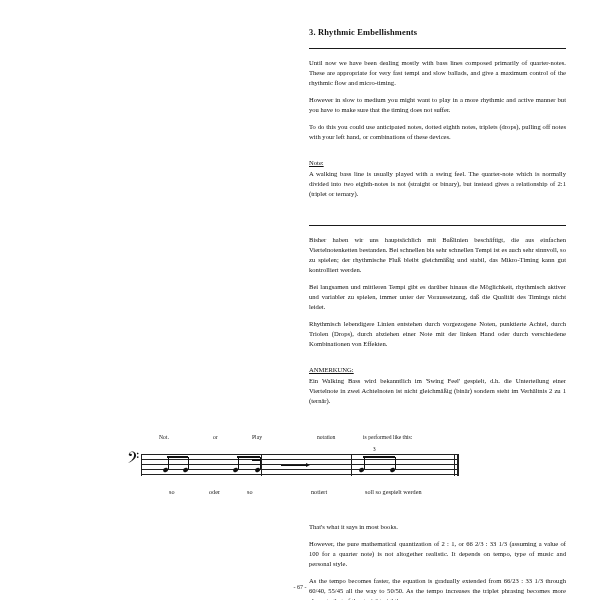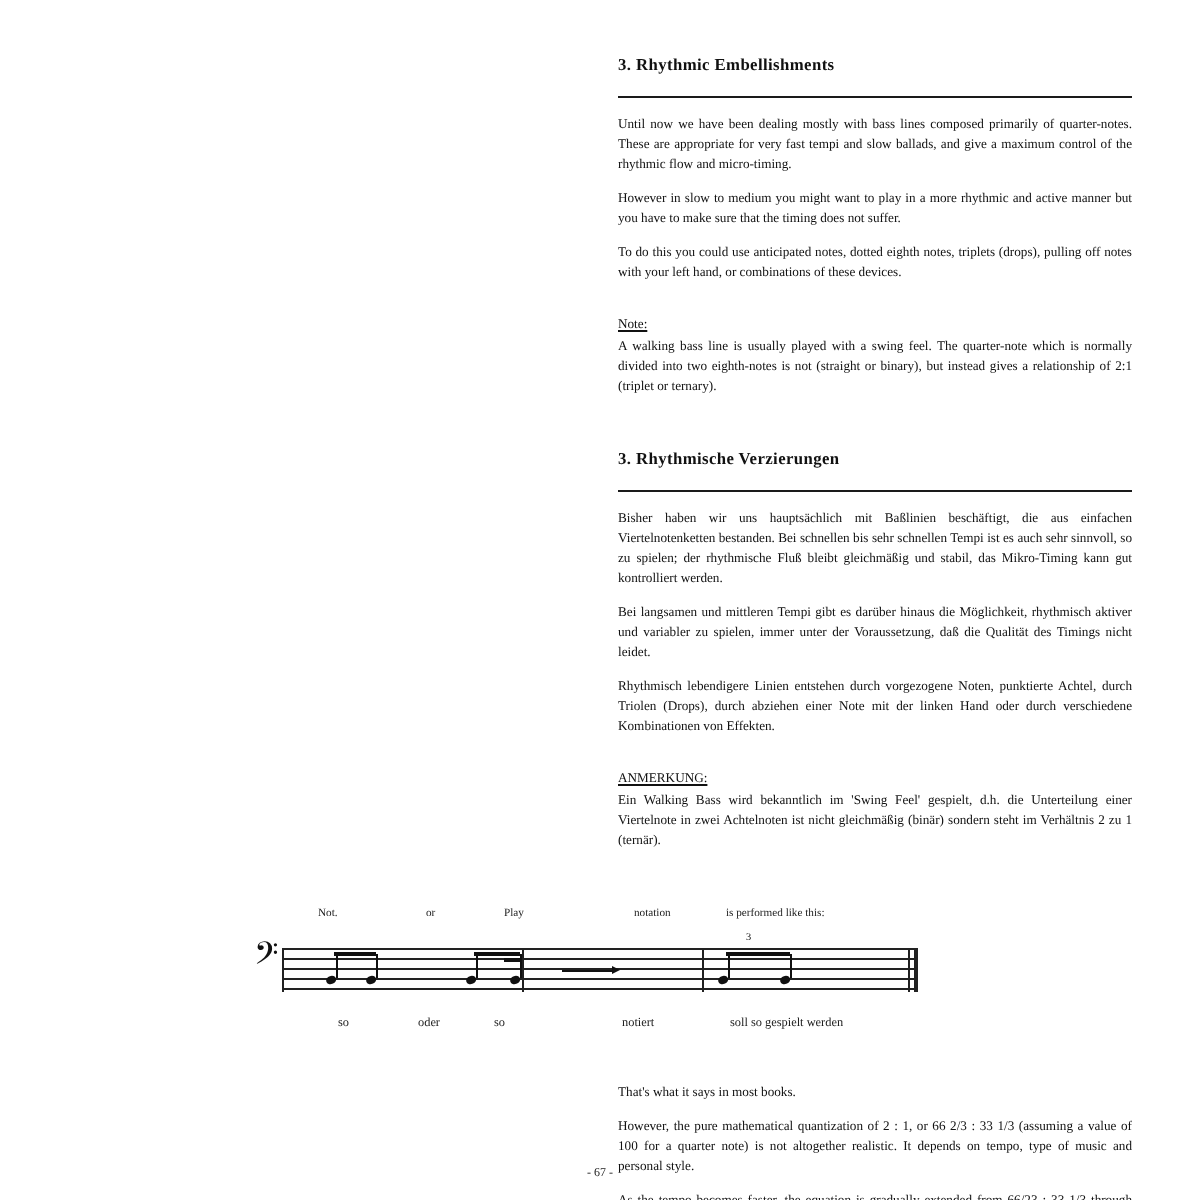--- a/index.html
+++ b/index.html
@@ -179,21 +179,20 @@
       <p class="body">However in slow to medium you might want to play in a more rhythmic and active manner but you have to make sure that the timing does not suffer.</p>
       <p class="body">To do this you could use anticipated notes, dotted eighth notes, triplets (drops), pulling off notes with your left hand, or combinations of these devices.</p>
 
       <div class="block-gap"></div>
 
       <p class="note-label">Note:</p>
       <p class="body">A walking bass line is usually played with a swing feel. The quarter-note which is normally divided into two eighth-notes is not (straight or binary), but instead gives a relationship of 2:1 (triplet or ternary).</p>
     </div>
 
     <div class="col">
-      <h2 class="sec-title">3. Rhythmische Verzierungen</h2>
       <hr class="rule">
 
       <p class="body">Bisher haben wir uns hauptsächlich mit Baßlinien beschäftigt, die aus einfachen Viertelnotenketten bestanden. Bei schnellen bis sehr schnellen Tempi ist es auch sehr sinnvoll, so zu spielen; der rhythmische Fluß bleibt gleichmäßig und stabil, das Mikro-Timing kann gut kontrolliert werden.</p>
       <p class="body">Bei langsamen und mittleren Tempi gibt es darüber hinaus die Möglichkeit, rhythmisch aktiver und variabler zu spielen, immer unter der Voraussetzung, daß die Qualität des Timings nicht leidet.</p>
       <p class="body">Rhythmisch lebendigere Linien entstehen durch vorgezogene Noten, punktierte Achtel, durch Triolen (Drops), durch abziehen einer Note mit der linken Hand oder durch verschiedene Kombinationen von Effekten.</p>
 
       <div class="block-gap"></div>
 
       <p class="note-label">ANMERKUNG:</p>
       <p class="body">Ein Walking Bass wird bekanntlich im 'Swing Feel' gespielt, d.h. die Unterteilung einer Viertelnote in zwei Achtelnoten ist nicht gleichmäßig (binär) sondern steht im Verhältnis 2 zu 1 (ternär).</p>

